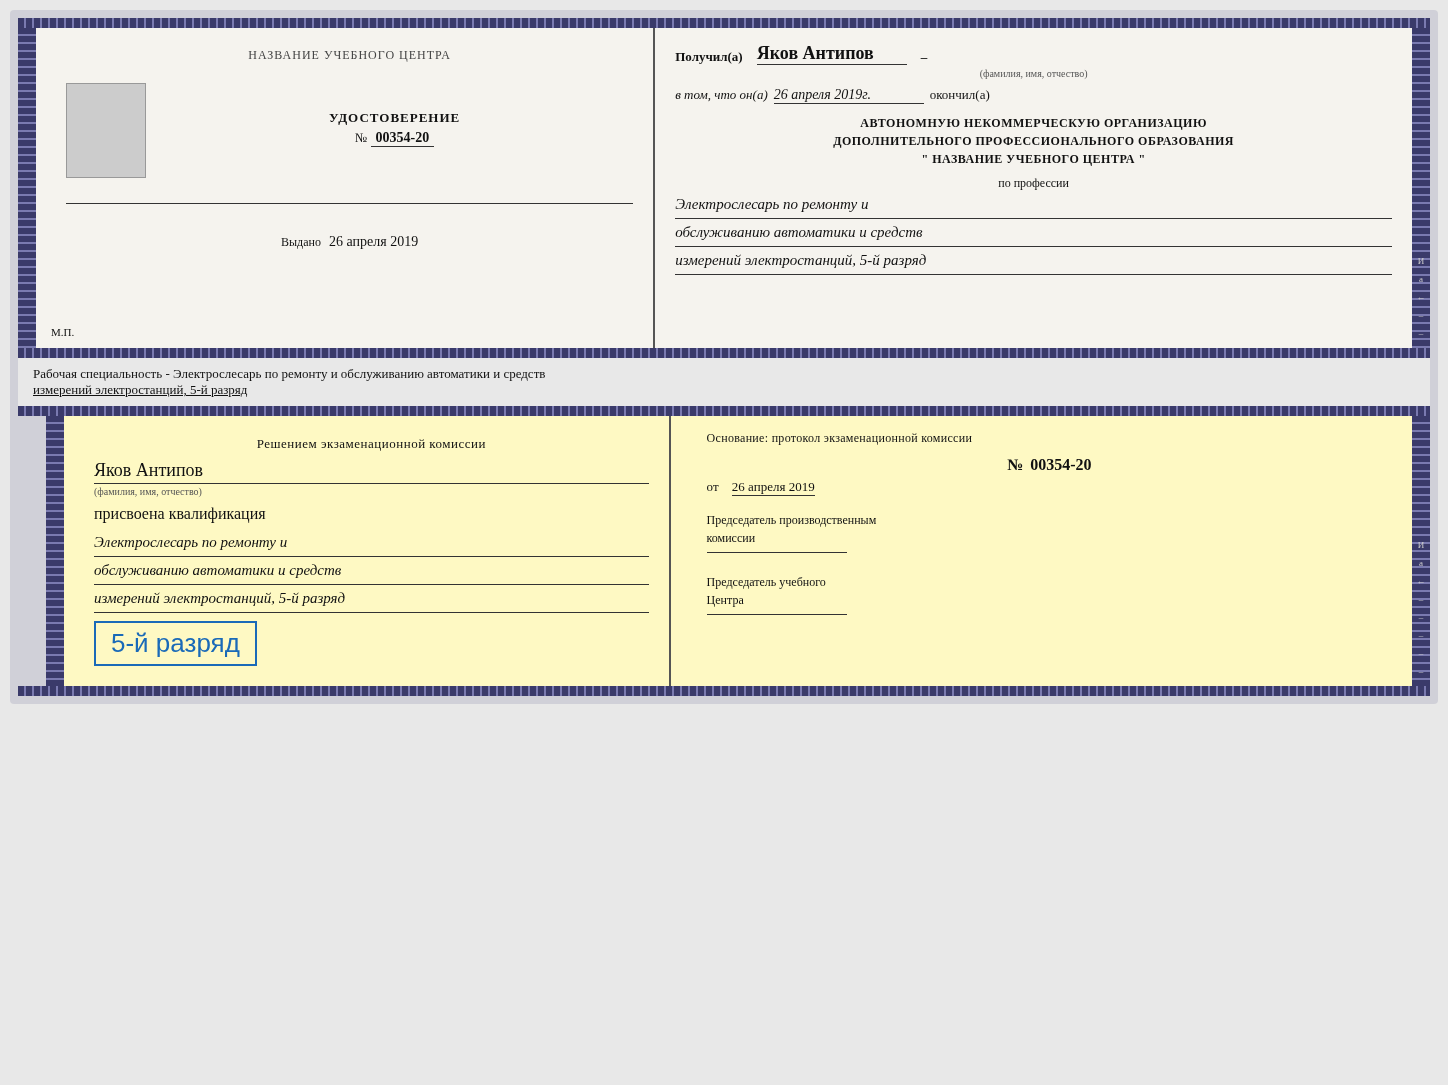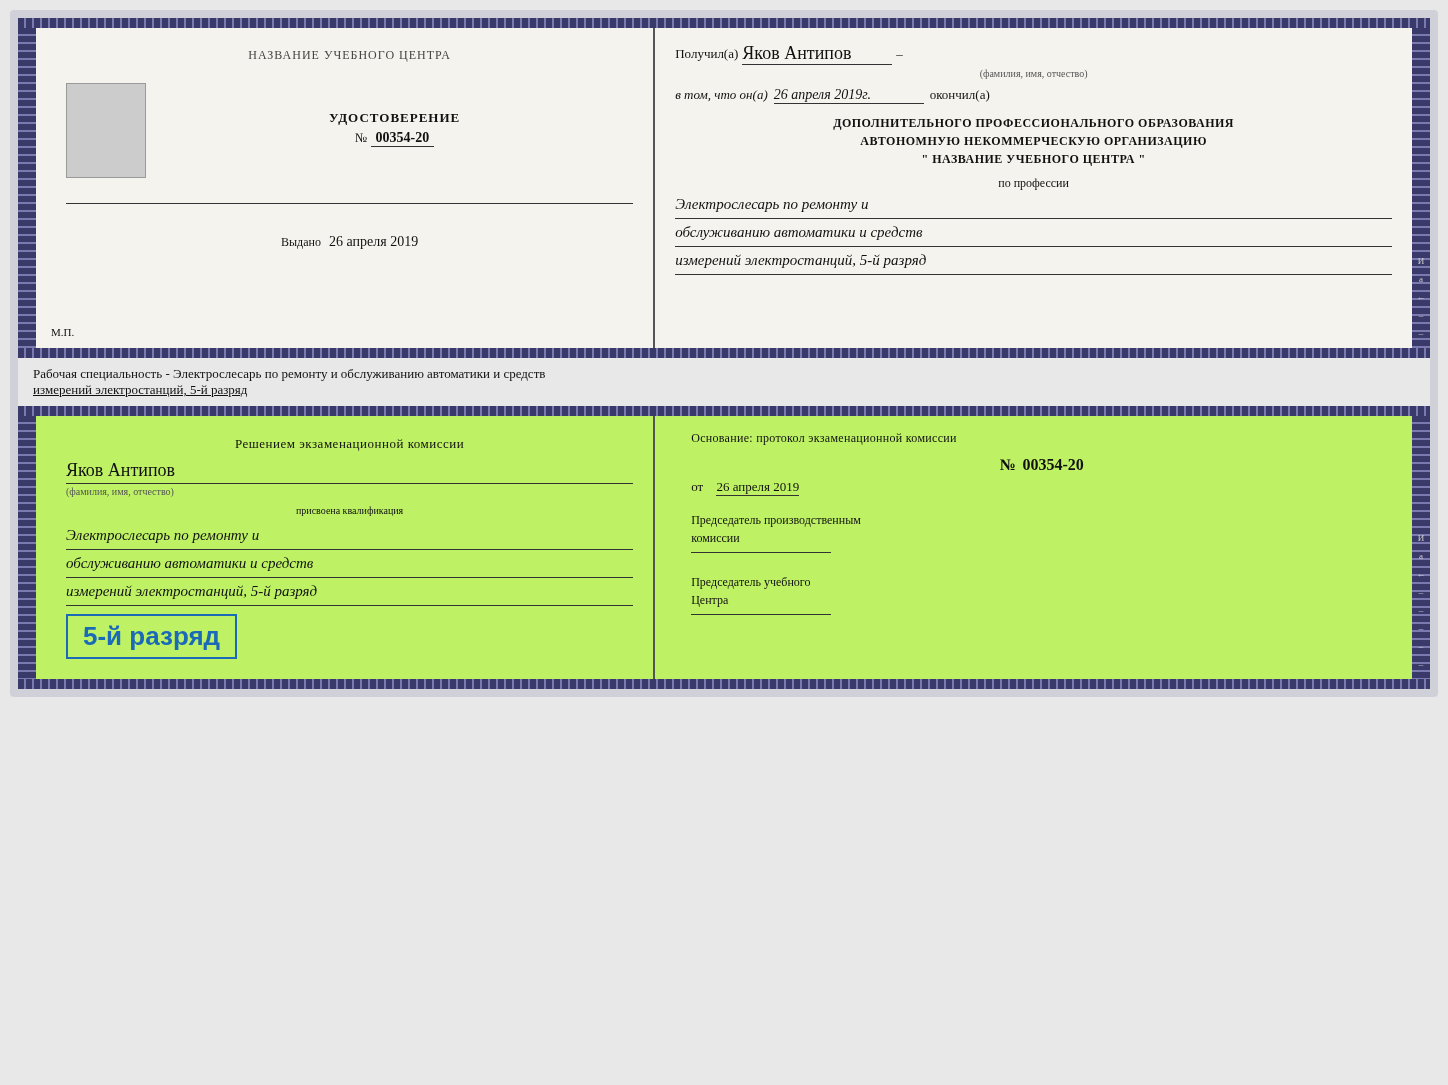--- a/index.html
+++ b/index.html
@@ -172,36 +172,35 @@
       font-family: 'Segoe Script', 'Comic Sans MS', cursive;
       font-size: 18px;
       color: #111;
       border-bottom: 1px solid #333;
       display: block;
       margin-bottom: 2px;
       padding-bottom: 2px;
     }
 
     .prisvoena {
-      font-size: 10px;
-      text-align: center;
+      font-size: 16px;
       margin: 6px 0;
     }
 
     .razryad-box {
       border: 2px solid #1a6ab8;
       display: inline-block;
       padding: 5px 15px;
       margin-top: 8px;
     }
 
     .razryad-text {
       font-family: 'Arial Black', sans-serif;
       font-size: 26px;
-      font-weight: 700;
+      font-weight: 400;
       color: #1a6ab8;
       text-align: center;
     }
 
     .italic-handwritten-small {
       font-family: 'Segoe Script', 'Comic Sans MS', cursive;
       font-style: italic;
       font-size: 12px;
       text-decoration: underline;
     }
@@ -318,38 +317,38 @@
         <div class="vydano-line">
           <span>Выдано</span>
           <span style="font-family:'Segoe Script','Comic Sans MS',cursive; font-size:14px; margin-left:5px;">26 апреля 2019</span>
         </div>
 
         <div class="mp-line">М.П.</div>
       </div>
 
       <div class="doc-right">
 
-        <div style="margin-bottom:3px; display:flex; align-items:center; flex-wrap:wrap; gap:4px;">
+        <div style="margin-bottom:3px; display:flex; align-items:flex-end; flex-wrap:wrap; gap:14px;font-weight:bold;">
           <span style="font-size:13px;">Получил(а)</span>
           <span class="handwritten underline-field" style="font-size:18px;">Яков Антипов</span>
           <span style="font-size:13px;">–</span>
         </div>
         <div style="text-align:center; margin-bottom:8px;">
           <span class="small-label">(фамилия, имя, отчество)</span>
         </div>
 
         <div style="margin-bottom:10px; display:flex; align-items:baseline; gap:6px;">
           <span style="font-size:13px;font-style:italic;">в том, что он(а)</span>
           <span class="handwritten-italic underline-field" style="font-size:14px;">26 апреля 2019г.</span>
           <span style="font-size:13px;">окончил(а)</span>
         </div>
 
         <div class="ank-block">
+          <div>АВТОНОМНУЮ НЕКОММЕРЧЕСКУЮ ОРГАНИЗАЦИЮ</div>
           <div>ДОПОЛНИТЕЛЬНОГО ПРОФЕССИОНАЛЬНОГО ОБРАЗОВАНИЯ</div>
-          <div>АВТОНОМНУЮ НЕКОММЕРЧЕСКУЮ ОРГАНИЗАЦИЮ</div>
           <div>
             <span>"</span>
             <span>НАЗВАНИЕ УЧЕБНОГО ЦЕНТРА</span>
             <span>"</span>
           </div>
         </div>
 
         <div class="po-professii">по профессии</div>
         <span class="profession-handwritten">Электрослесарь по ремонту и</span>
         <span class="profession-handwritten">обслуживанию автоматики и средств</span>
@@ -368,21 +367,21 @@
 
   <div class="border-deco"></div>
 
   <div class="middle-text">
     <div>Рабочая специальность - Электрослесарь по ремонту и обслуживанию автоматики и средств</div>
     <div class="underline-text" style="text-decoration:underline;">измерений электростанций, 5-й разряд</div>
   </div>
 
   <div class="border-deco"></div>
 
-  <div class="doc-with-sides" style="background:#bef264; border-left:3px solid #3a3a6a; border-right:3px solid #3a3a6a;">
+  <div class="doc-with-sides" style="background:#fef9c3; border-left:3px solid #3a3a6a; border-right:3px solid #3a3a6a;margin-left:28px;">
     <div class="side-deco-left"></div>
 
     <div class="doc-inner">
 
       <div class="doc-bottom-left">
         <div class="resheniem-title">Решением  экзаменационной  комиссии</div>
         
         <span class="fio-handwritten">Яков Антипов</span>
         <div class="small-label" style="text-align:left;">(фамилия, имя, отчество)</div>
         

